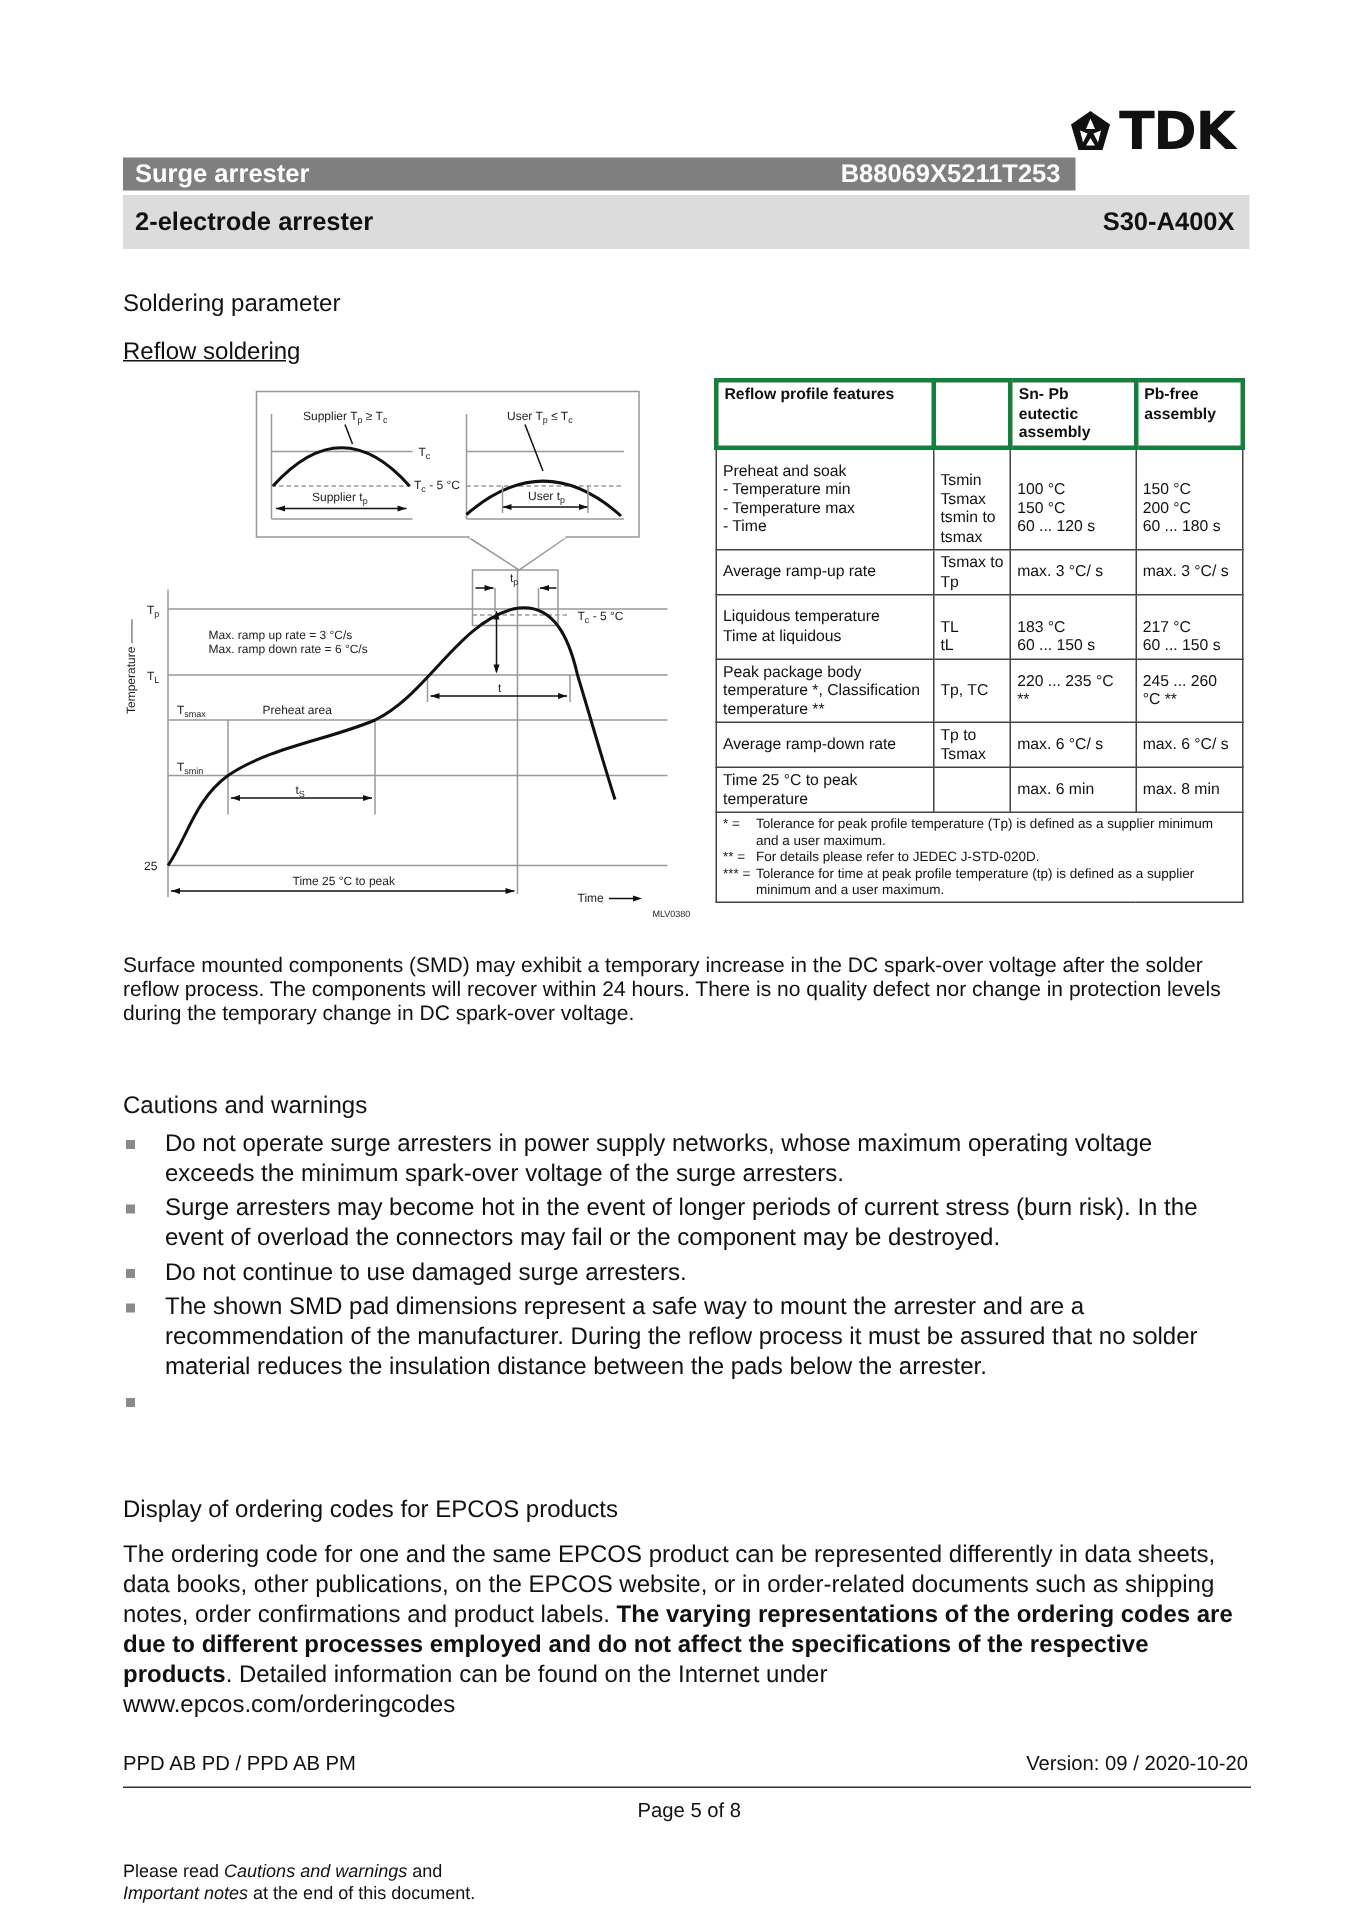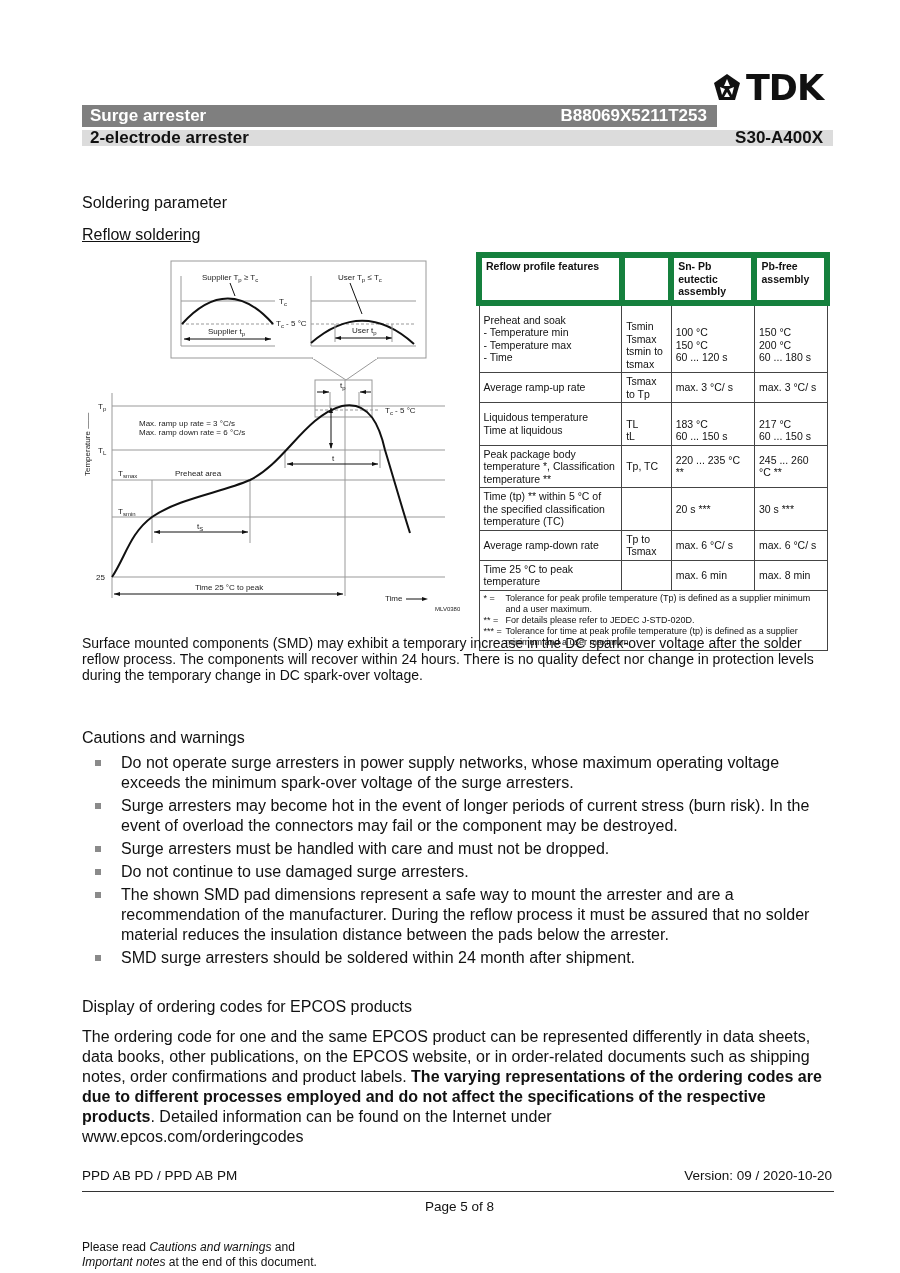--- a/index.html
+++ b/index.html
@@ -1,31 +1,31 @@
 <!DOCTYPE html>
 <html><head>
 <meta charset="utf-8">
 <style>
   html, body { margin:0; padding:0; background:#fff; }
   body { width:900px; height:1273px; position:relative; font-family:"Liberation Sans", sans-serif; color:#111; overflow:hidden; }
   .abs { position:absolute; }
   .logo { left:712px; top:38px; width:125px; height:36px; display:flex; align-items:center;margin-top:32px; }
   .logo-text { font-family:"DejaVu Sans", sans-serif; font-weight:bold; font-size:35px; letter-spacing:-1px; color:#111; line-height:36px; margin-left:4px; }
   .bar1 { left:82px; top:105px; width:635px; height:22px; background:#7f7f7f; color:#fff; font-weight:bold; font-size:17px; display:flex; justify-content:space-between; align-items:center; padding:0 10px 0 8px; box-sizing:border-box; }
-  .bar2 { left:82px; top:130px; width:751px; height:16px; background:#dcdcdc; color:#111; font-weight:bold; font-size:17px; display:flex; justify-content:space-between; align-items:center; padding:0 10px 0 8px; box-sizing:border-box; }
+  .bar2 { left:82px; top:130px; width:751px; height:36px; background:#dcdcdc; color:#111; font-weight:bold; font-size:17px; display:flex; justify-content:space-between; align-items:center; padding:0 10px 0 8px; box-sizing:border-box; }
   .h2 { font-weight:normal; font-size:16px; }
   .u { text-decoration:underline; font-size:16px; }
   table.rt { position:absolute; left:476px; top:252px; width:354px; border-collapse:collapse; font-size:10.5px; line-height:12.5px; }
   table.rt td { border:1px solid #444; padding:2px 4px; vertical-align:middle; }
-  table.rt th { border:6px solid #15803d; padding:2px 4px; font-weight:bold; text-align:left; vertical-align:top; }
+  table.rt th { border:3px solid #15803d; padding:2px 4px; font-weight:bold; text-align:left; vertical-align:top; }
   .fn { font-size:9px; line-height:11px; }
   .fn div { display:flex; }
   .fn .k { width:22px; flex:none; }
   .para { left:82px; width:750px; font-size:14px; line-height:16px; }
-  .bul { left:93px; width:750px; font-size:16px; line-height:20px; }
+  .bul { left:82px; width:750px; font-size:16px; line-height:20px; }
   .bul .item { display:flex; margin-bottom:3px; }
   .bul .sq { width:6px; height:6px; background:#8a8a8a; margin:7px 20px 0 2px; flex:none; }
   .ord { left:82px; width:752px; font-size:16px; line-height:20px; }
   .foot { font-size:13.5px; }
   .foot2 { font-size:12px; line-height:15px; }
   .rule { left:82px; top:1191px; width:752px; height:1px; background:#333; }
 </style>
 </head>
 <body>
 
@@ -207,26 +207,20 @@
           <div>&nbsp;</div>
           <div>217 °C</div>
           <div>60 ... 150 s</div>
         </td>
   </tr>
   <tr>
     <td>Peak package body temperature *, Classification temperature **</td>
     <td>Tp, TC</td>
     <td>220 ... 235 °C **</td>
     <td>245 ... 260 °C **</td>
-  </tr>
-  <tr>
-    <td>Time (tp) ** within 5 °C of the specified classification temperature (TC)</td>
-    <td></td>
-    <td>20 s ***</td>
-    <td>30 s ***</td>
   </tr>
   <tr>
     <td>Average ramp-down rate</td>
     <td>Tp to Tsmax</td>
     <td>max. 6 °C/ s</td>
     <td>max. 6 °C/ s</td>
   </tr>
   <tr>
     <td>Time 25 °C to peak temperature</td>
     <td></td>
@@ -259,33 +253,28 @@
   <div class="item">
       <span class="sq"></span>
       <span>Do not operate surge arresters in power supply networks, whose maximum operating voltage exceeds the minimum spark-over voltage of the surge arresters.</span>
     </div>
   <div class="item">
       <span class="sq"></span>
       <span>Surge arresters may become hot in the event of longer periods of current stress (burn risk). In the event of overload the connectors may fail or the component may be destroyed.</span>
     </div>
   <div class="item">
       <span class="sq"></span>
-      <span>Surge arresters must be handled with care and must not be dropped.</span>
-    </div>
-  <div class="item">
-      <span class="sq"></span>
       <span>Do not continue to use damaged surge arresters.</span>
     </div>
   <div class="item">
       <span class="sq"></span>
       <span>The shown SMD pad dimensions represent a safe way to mount the arrester and are a recommendation of the manufacturer. During the reflow process it must be assured that no solder material reduces the insulation distance between the pads below the arrester.</span>
     </div>
   <div class="item">
       <span class="sq"></span>
-      <span>SMD surge arresters should be soldered within 24 month after shipment.</span>
     </div>
 </div>
 
 <div class="abs h2" style="left:82px;top:998px;">Display of ordering codes for EPCOS products</div>
 <div class="abs ord" style="top:1027px;">
   <span>The ordering code for one and the same EPCOS product can be represented differently in data sheets, data books, other publications, on the EPCOS website, or in order-related documents such as shipping notes, order confirmations and product labels. </span><b>The varying representations of the ordering codes are due to different processes employed and do not affect the specifications of the respective products</b><span>. Detailed information can be found on the Internet under</span><br>
   <span>www.epcos.com/orderingcodes</span>
 </div>
 
 <div class="abs foot" style="left:82px;top:1168px;">PPD AB PD / PPD AB PM</div>

